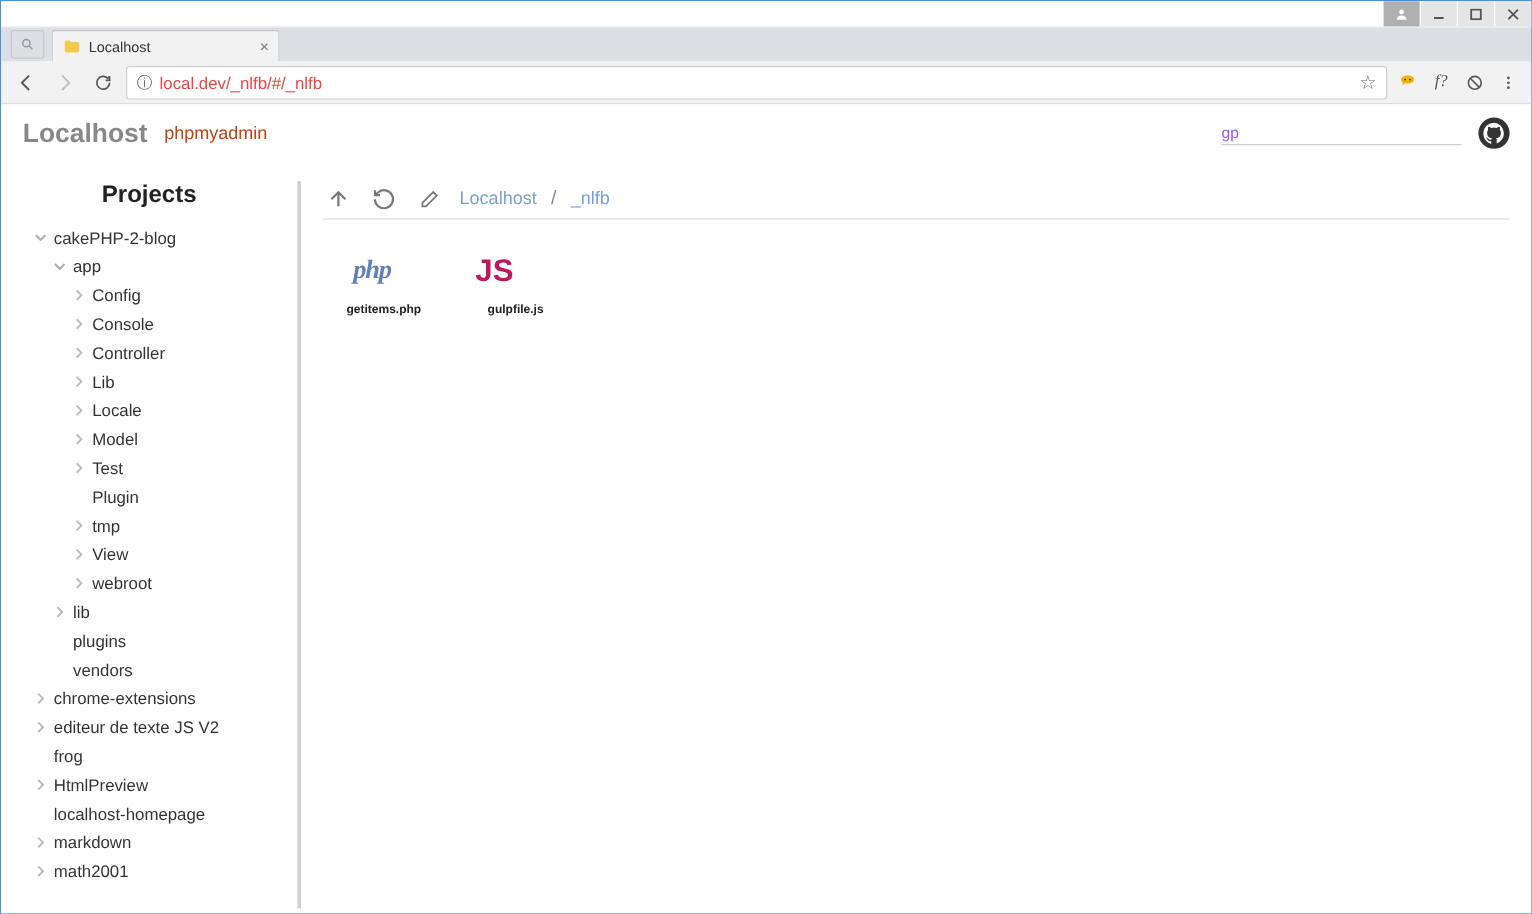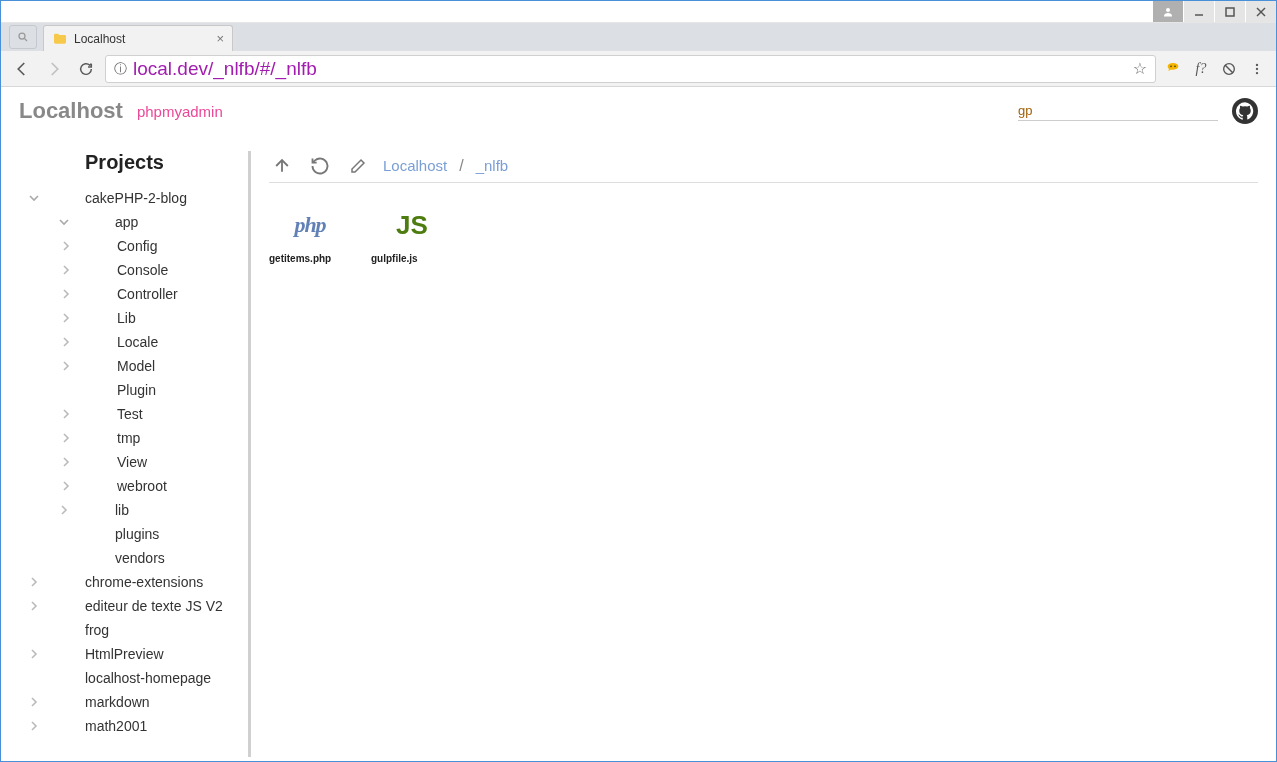--- a/index.html
+++ b/index.html
@@ -19,63 +19,63 @@
 .tab .favicon { width: 16px; height: 16px; display: inline-flex; }
 .tab .tab-title { font-size: 12px; color: #333; flex: 1; }
 .tab .tab-close { color: #777; font-size: 13px; }
 
 
 .toolbar { height: 36px; background: #f2f2f2; display: flex; align-items: center; padding: 0 8px; gap: 6px; border-bottom: 1px solid #d7d7d7; }
 .nav-btn { width: 26px; height: 26px; display: flex; align-items: center; justify-content: center; color: #5a5a5a; border-radius: 13px; }
 .nav-btn.disabled { color: #b8b8b8; }
 .omnibox { flex: 1; height: 28px; border: 1px solid #d0d0d0; border-radius: 3px; background: #fff; display: flex; align-items: center; padding: 0 8px; gap: 6px; }
 .omnibox .site-info { color:#6a6a6a; font-size: 13px; }
-.omnibox .url { font-size: 19px; color: #a21caf; flex: 1; }
+.omnibox .url { font-size: 14px; color: #ef4444; flex: 1; }
 .omnibox .star { color: #6a6a6a; }
 .ext-icon { width: 22px; height: 22px; display: flex; align-items: center; justify-content: center; color: #555; font-size: 14px;}
 .ext-icon.italic { font-style: italic; font-family: Georgia, serif; }
 
 
 .page { flex: 1; display: flex; flex-direction: column; background: #fff; overflow: hidden; }
 .app-header { height: 48px; display: flex; align-items: center; padding: 0 18px; gap: 14px; }
 .app-title { font-size: 22px; font-weight: 600; color: #888; }
-.app-sub { font-size: 15px; color: #ec4899; }
+.app-sub { font-size: 15px; color: #c2410c; }
 .app-header .spacer { flex: 1; }
-.search-box { width: 200px; border-bottom: 1px solid #ccc; font-size: 13px; color: #a16207; padding: 2px 0; }
+.search-box { width: 200px; border-bottom: 1px solid #ccc; font-size: 13px; color: #8b5cf6; padding: 2px 0; }
 .gh-icon { width: 26px; height: 26px; border-radius: 50%; background: #333; display:flex; align-items:center; justify-content:center; }
 .gh-icon svg { fill: #fff; }
 
 .app-body { flex: 1; display: flex; overflow: hidden; }
 
 
 .sidebar { width: 250px; padding: 10px 0 10px 0; overflow-y: auto; position: relative; }
 .sidebar::-webkit-scrollbar { width: 6px; }
 .sidebar-inner { border-right: 3px solid #d0d0d0; min-height: 100%; padding-bottom: 10px;}
 .sidebar h2 { text-align: center; font-size: 20px; font-weight: 700; color: #222; margin: 6px 0 12px; }
-.tree-item { display: flex; align-items: center; height: 24px; font-size: 14px; color: #333; cursor: default; white-space: nowrap; gap: 40px; }
+.tree-item { display: flex; align-items: center; height: 24px; font-size: 14px; color: #333; cursor: default; white-space: nowrap; }
 .tree-item .chev { width: 14px; text-align: center; color: #aaa; font-size: 11px; }
 .tree-item .chev.open { color: #999; }
 .tree-item .label { padding-left: 2px; }
 .ind-0 { padding-left: 28px; }
-.ind-1 { padding-left: 58px; }
+.ind-1 { padding-left: 44px; }
 .ind-2 { padding-left: 60px; }
 
 
 .main { flex: 1; padding: 14px 18px; overflow: auto; }
 .crumbs { display: flex; align-items: center; gap: 12px; height: 34px; border-bottom: 1px solid #ddd; margin-bottom: 18px; }
 .crumbs .action { color: #777; width: 26px; height: 26px; display:flex; align-items:center; justify-content:center;}
 .crumbs .bc { font-size: 15px; color: #7a9fd4; }
 .crumbs .bc.current { color: #7a9fd4; }
 .crumbs .sep { color: #888; }
 
 .files { display: flex; gap: 20px; flex-wrap: wrap; }
-.file { width: 82px; text-align: left; }
+.file { width: 82px; text-align: right; }
 .file-icon { height: 48px; display: flex; align-items: center; justify-content: center; font-weight: 800; font-size: 22px; }
 .file-icon.php { color: #6181b6; font-style: italic; font-family: Georgia, serif; letter-spacing: -1px;}
-.file-icon.js { color: #4d7c0f; font-weight: 900; font-size: 26px; font-family: Arial Black, Arial, sans-serif;}
+.file-icon.js { color: #be185d; font-weight: 900; font-size: 26px; font-family: Arial Black, Arial, sans-serif;}
 .file-name { font-size: 10px; color: #222; font-weight: 600; margin-top: 4px; word-break: break-word; line-height: 1.2; }
 .file-name .hl { font-weight: 800; }
 
 svg { display: block; }
 </style>
 </head>
 <body>
 
 <div class="window">
 
@@ -243,30 +243,30 @@
               </div>
               <div class="tree-item ind-2">
                 <span class="chev">
                   <svg width="10" height="10" viewBox="0 0 10 10">
                     <path d="M3 1l4 4-4 4" fill="none" stroke="#bbb" stroke-width="1.6"></path>
                   </svg>
                 </span>
                 <span class="label">Model</span>
               </div>
               <div class="tree-item ind-2">
+                <span class="chev">
+                  <svg width="10" height="10" viewBox="0 0 10 10">
+                    <path d="M3 1l4 4-4 4" fill="none" stroke="#bbb" stroke-width="1.6"></path>
+                  </svg>
+                </span>
+                <span class="label">Test</span>
+              </div>
+              <div class="tree-item ind-2">
                 <span class="chev"></span>
                 <span class="label">Plugin</span>
-              </div>
-              <div class="tree-item ind-2">
-                <span class="chev">
-                  <svg width="10" height="10" viewBox="0 0 10 10">
-                    <path d="M3 1l4 4-4 4" fill="none" stroke="#bbb" stroke-width="1.6"></path>
-                  </svg>
-                </span>
-                <span class="label">Test</span>
               </div>
               <div class="tree-item ind-2">
                 <span class="chev">
                   <svg width="10" height="10" viewBox="0 0 10 10">
                     <path d="M3 1l4 4-4 4" fill="none" stroke="#bbb" stroke-width="1.6"></path>
                   </svg>
                 </span>
                 <span class="label">tmp</span>
               </div>
               <div class="tree-item ind-2">

